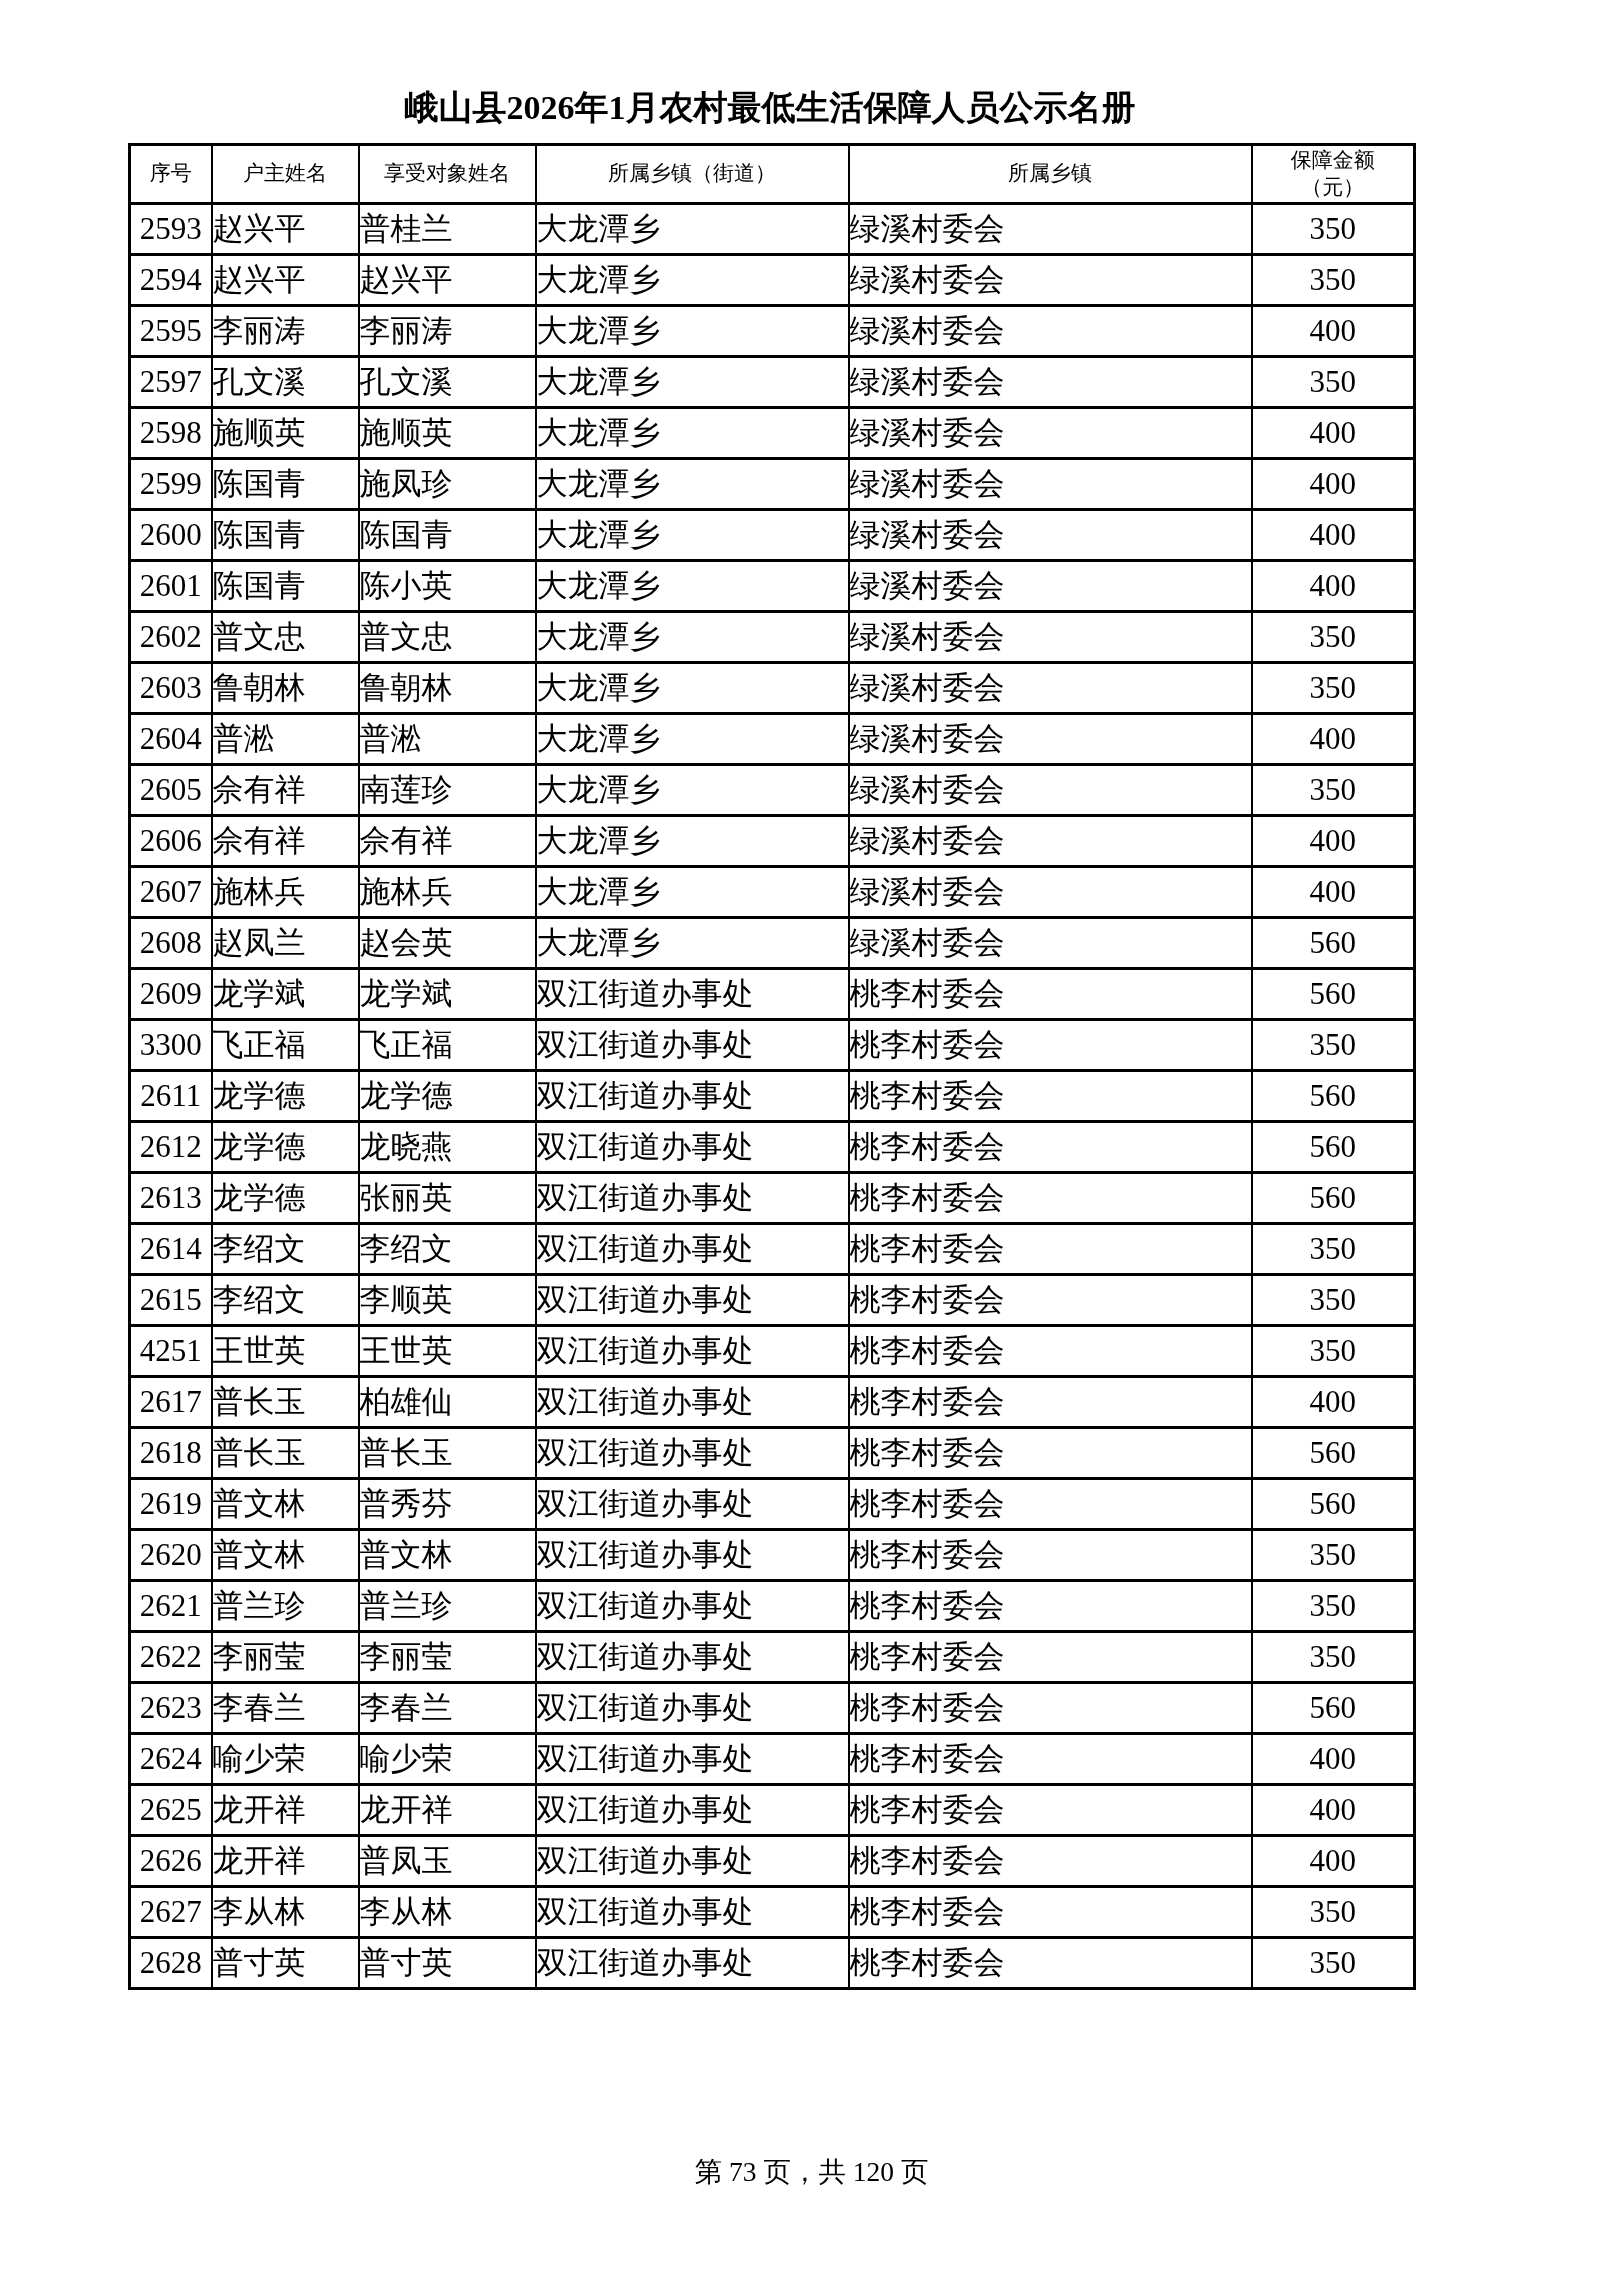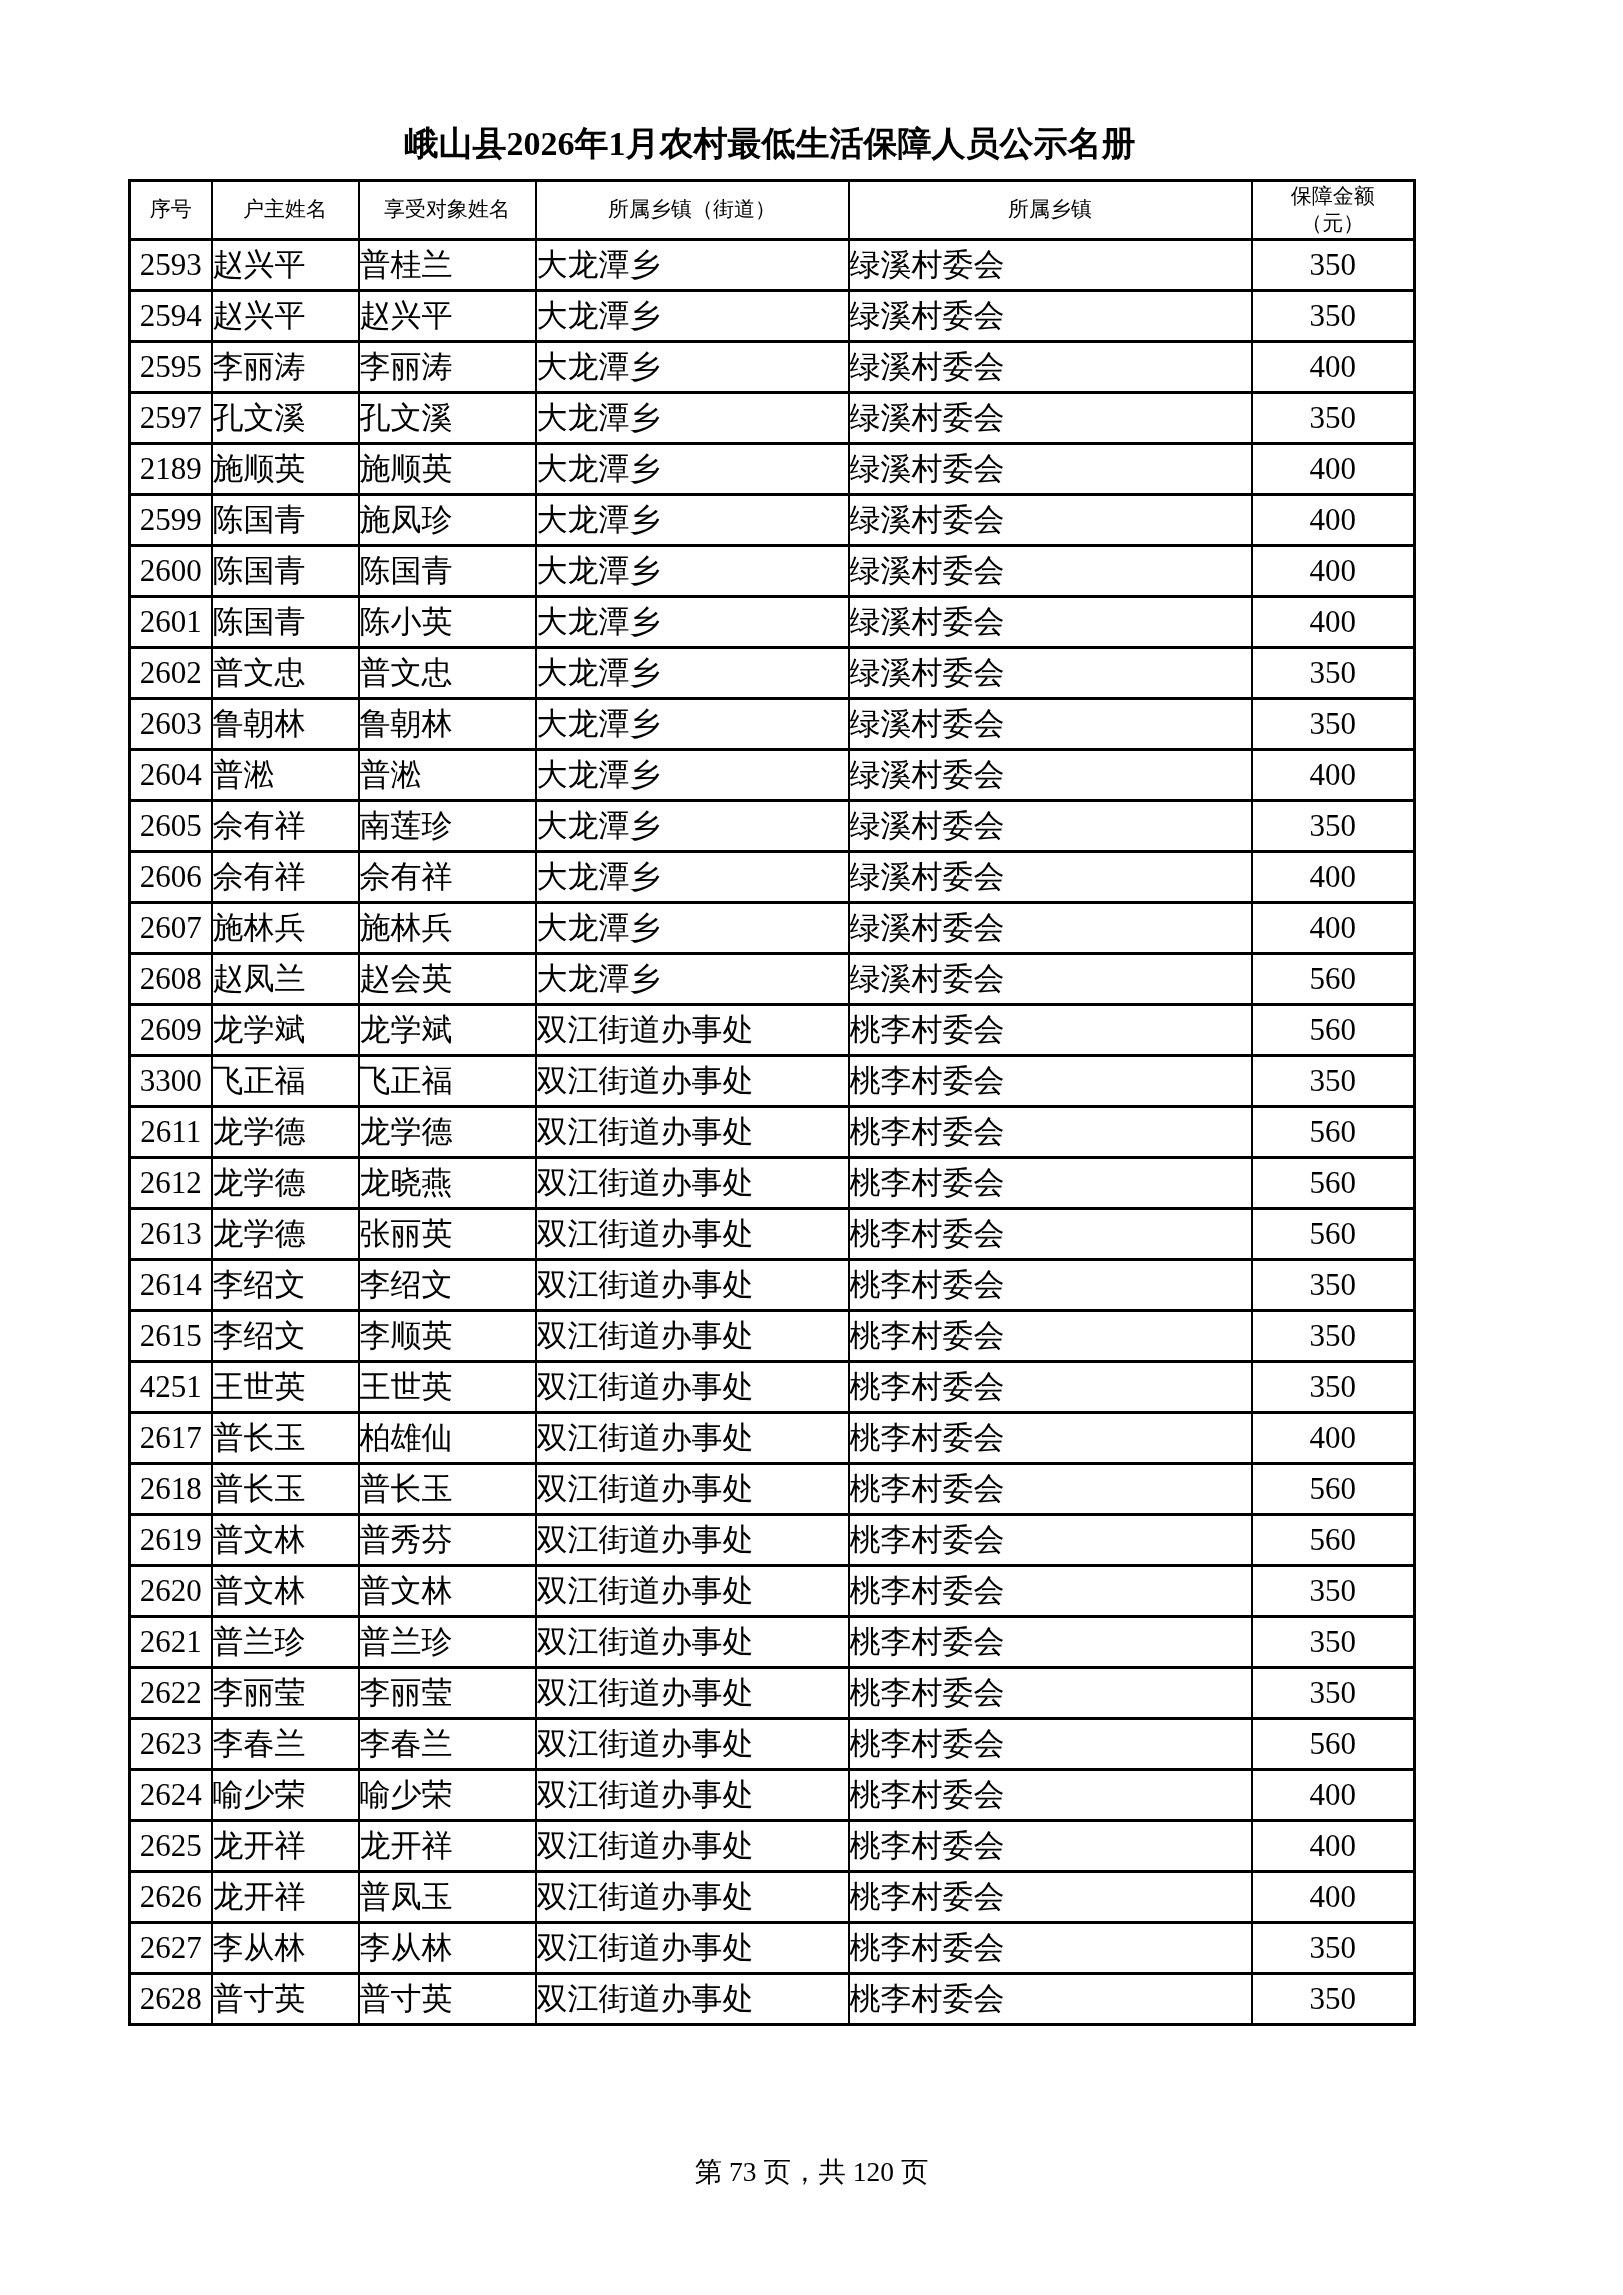--- a/index.html
+++ b/index.html
@@ -16,21 +16,21 @@
     background: #ffffff;
     overflow: hidden;
   }
   .sheet {
     position: absolute;
     left: 128px;
     top: 0;
     width: 1284px;
   }
   .doc-title {
-    margin-top: 120px;
+    margin-top: 84px;
     margin-bottom: 11.8px;
     text-align: center;
     font-size: 34px;
     font-weight: bold;
     line-height: 47px;
     white-space: nowrap;
   }
   table.roster {
     border-collapse: collapse;
     table-layout: fixed;
@@ -136,21 +136,21 @@
   <tr>
     <td class="c-idx">2597</td>
     <td class="c-head">孔文溪</td>
     <td class="c-ben">孔文溪</td>
     <td class="c-town">大龙潭乡</td>
     <td class="c-comm">绿溪村委会</td>
     <td class="c-amt">350</td>
   </tr>
 
   <tr>
-    <td class="c-idx">2189</td>
+    <td class="c-idx">2598</td>
     <td class="c-head">施顺英</td>
     <td class="c-ben">施顺英</td>
     <td class="c-town">大龙潭乡</td>
     <td class="c-comm">绿溪村委会</td>
     <td class="c-amt">400</td>
   </tr>
 
   <tr>
     <td class="c-idx">2599</td>
     <td class="c-head">陈国青</td>

